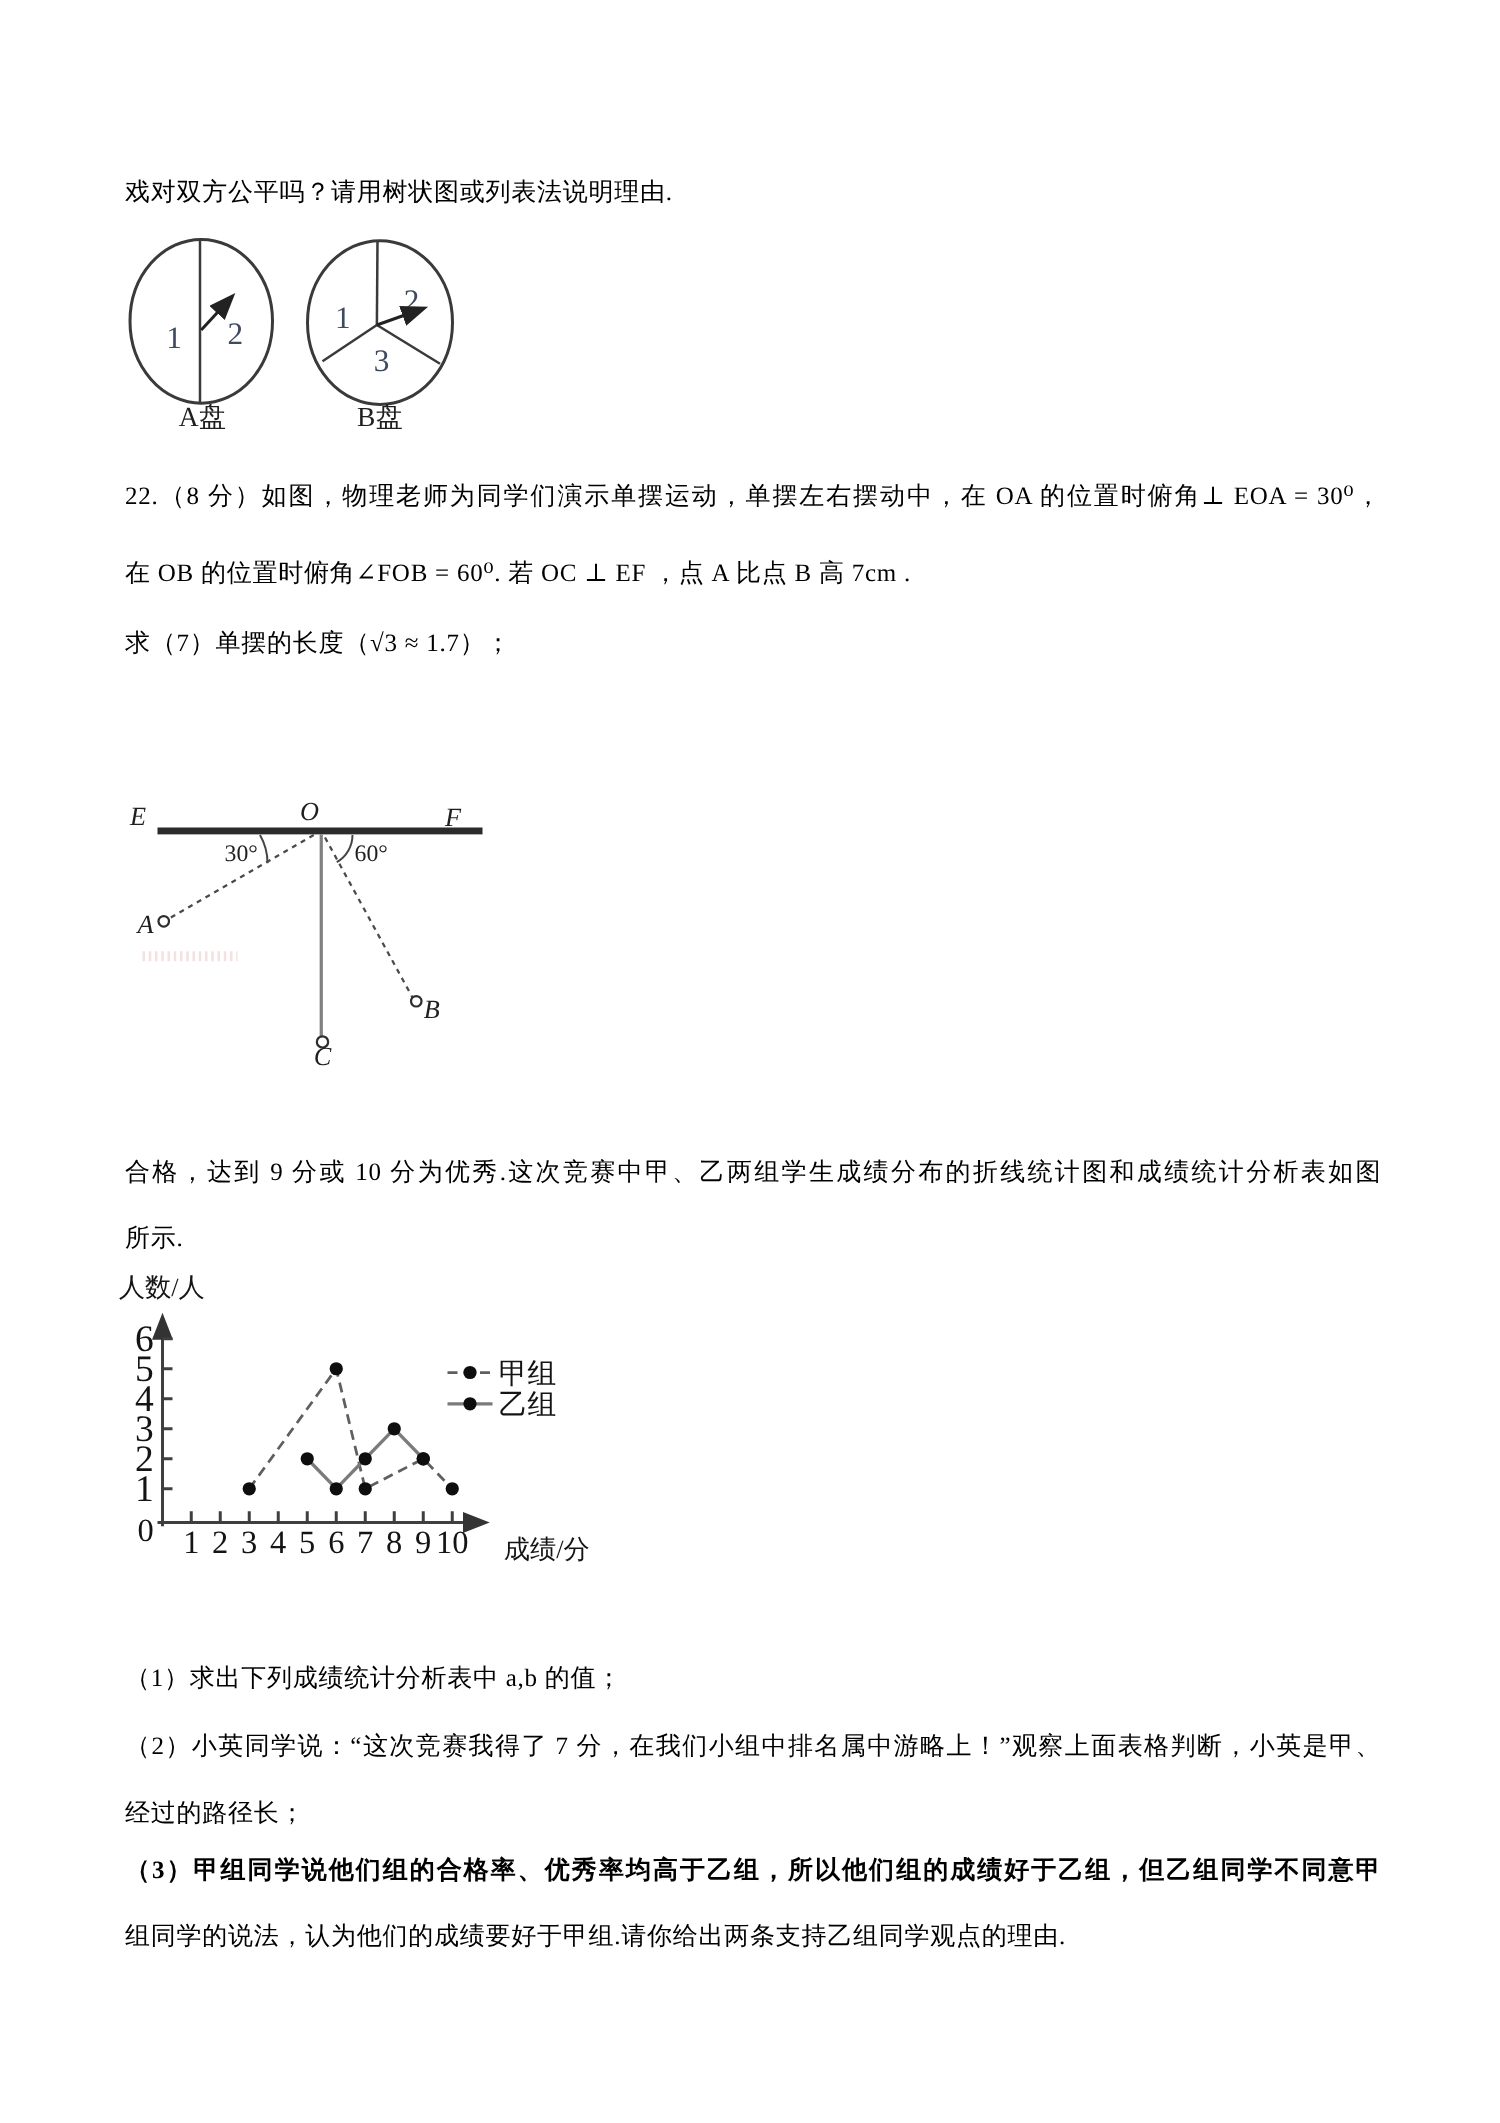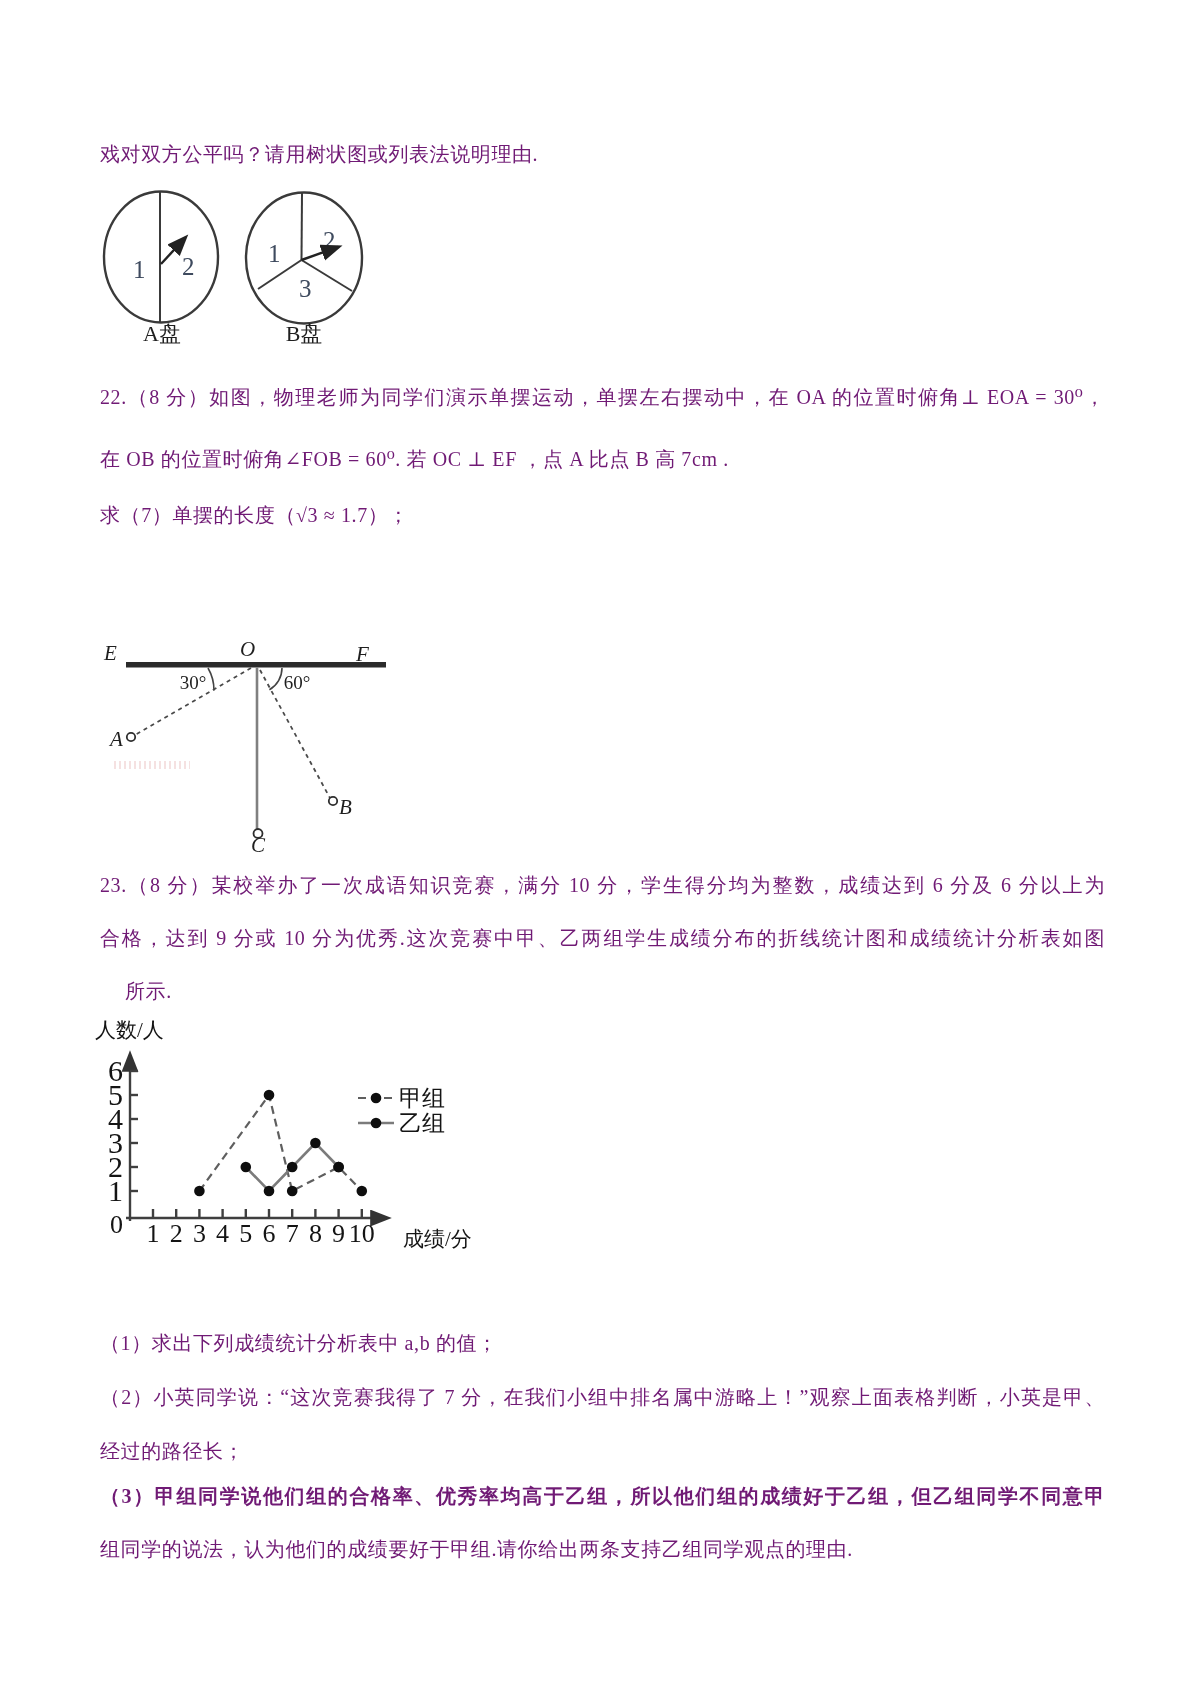--- a/index.html
+++ b/index.html
@@ -1,17 +1,17 @@
 <!DOCTYPE html>
 <html><head>
 <meta charset="utf-8">
 <style>
   html,body{margin:0;padding:0;background:#ffffff;}
   .page{position:relative;width:1200px;height:1698px;background:#ffffff;
-        font-family:"Liberation Serif","DejaVu Serif",serif;color:#701a75;overflow:hidden;}
+        font-family:"Liberation Serif","DejaVu Serif",serif;color:#000000;overflow:hidden;}
   .tline{position:absolute;left:100px;font-size:20px;line-height:27px;letter-spacing:0.6px;white-space:pre-wrap;}
   .just{width:1005px;text-align:justify;text-align-last:justify;}
   svg{position:absolute;overflow:visible;}
   svg text{font-family:"Liberation Serif","DejaVu Serif",serif;}
   .it{font-style:italic;font-size:21px;fill:#1f1f1f;}
   .ang{font-size:19px;fill:#1f1f1f;}
   .num{font-size:25px;fill:#3e4a5e;}
   .cjlab{font-size:22px;fill:#1f1f1f;}
   .circ{fill:none;stroke:#3a3a3a;stroke-width:2.4;}
   .thin{stroke:#3a3a3a;stroke-width:2;fill:none;}
@@ -84,23 +84,22 @@
     <line class="dashl" x1="170" y1="40" x2="240" y2="168"></line>
     <line class="wm" x1="24" y1="135" x2="100" y2="135"></line>
     <circle class="oc" cx="41" cy="107" r="4.2"></circle>
     <circle class="oc" cx="243" cy="171" r="4.2"></circle>
     <circle class="oc" cx="168" cy="203.5" r="4.5"></circle>
     <text class="it" x="20" y="116">A</text>
     <text class="it" x="249" y="184">B</text>
     <text class="it" x="161" y="222">C</text>
   </svg>
 
-  <div class="tline just" style="top:872px;">23.（8 分）某校举办了一次成语知识竞赛，满分 10 分，学生得分均为整数，成绩达到 6 分及 6 分以上为</div>
   <div class="tline just" style="top:925px;">合格，达到 9 分或 10 分为优秀.这次竞赛中甲、乙两组学生成绩分布的折线统计图和成绩统计分析表如图</div>
-  <div class="tline" style="top:978px;margin-left:25px;">所示.</div>
+  <div class="tline" style="top:978px;">所示.</div>
 
   <svg style="left:85px;top:1005px;" width="420" height="250" viewBox="0 0 420 250">
     <text class="cj21" x="10" y="32">人数/人</text>
     <g>
         <line x1="45" y1="216" x2="45" y2="50" class="axl" marker-end="url(#arw)"></line>
         <line x1="45" y1="186" x2="53" y2="186" class="axl"></line>
         <text x="38" y="196" text-anchor="end" class="ytick">1</text>
         <line x1="45" y1="162" x2="53" y2="162" class="axl"></line>
         <text x="38" y="172" text-anchor="end" class="ytick">2</text>
         <line x1="45" y1="138" x2="53" y2="138" class="axl"></line>

